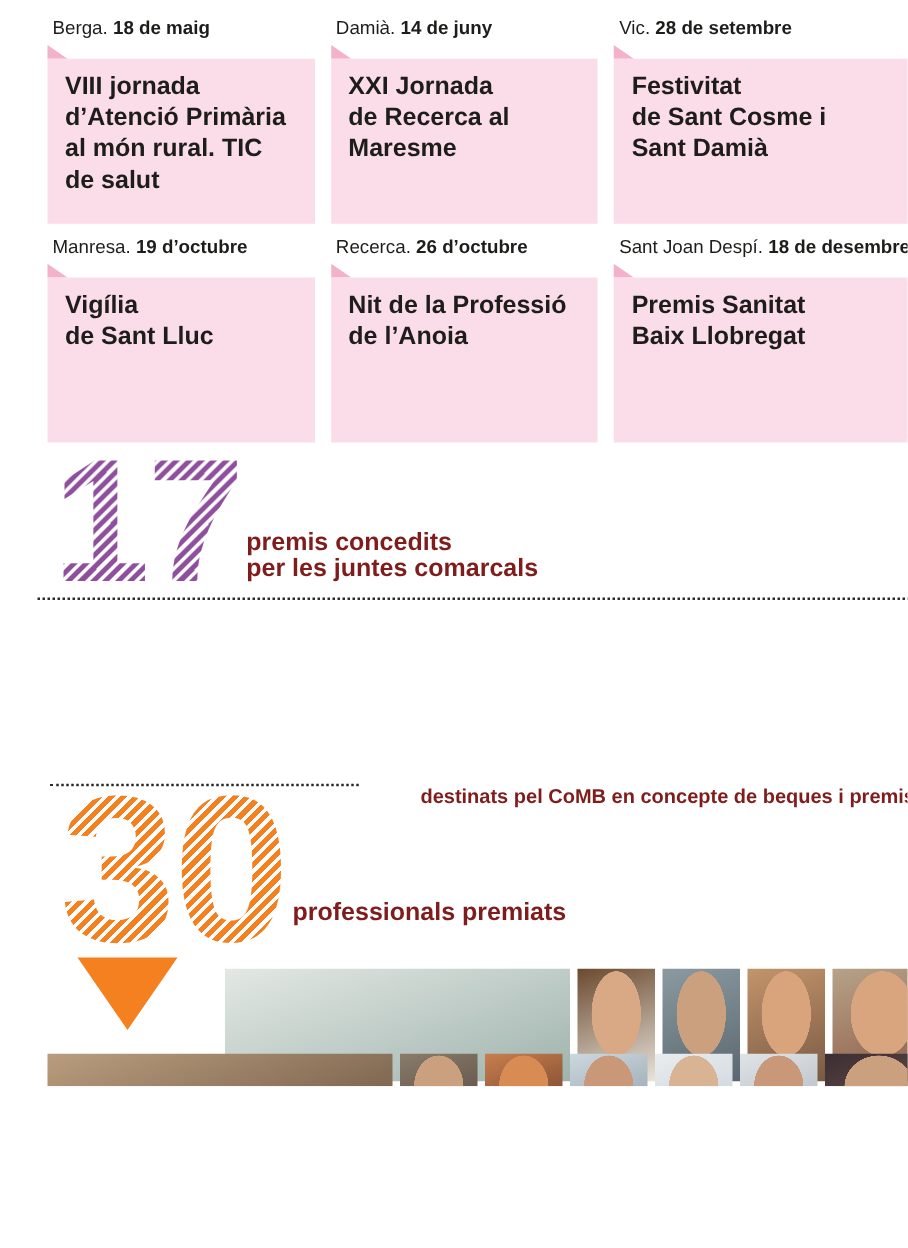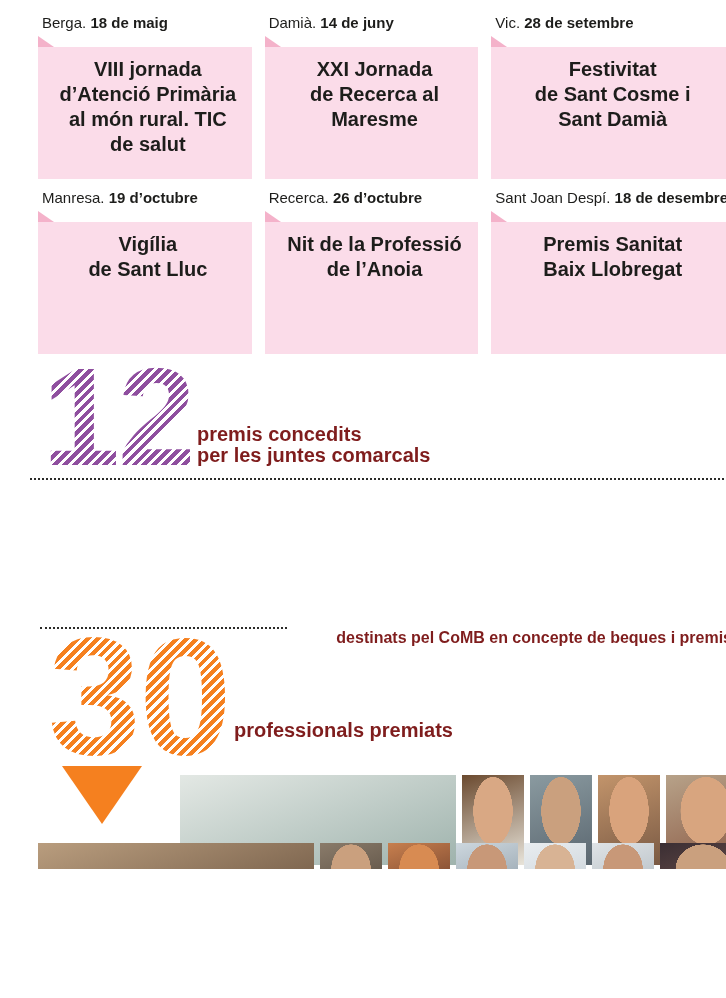--- a/index.html
+++ b/index.html
@@ -34,21 +34,20 @@
     height:122px;
     background:#fbdce9;
     padding:10px 8px 0 14px;
     box-sizing:content-box;
   }
   .card-box h3{
     margin:0;
     font-size:20px;line-height:1.25;font-weight:bold;
     white-space:pre-line;
     color:#1d1d1b;
-    text-align:center;
   }
   
   .big-num{
     position:absolute;
     font-family:"Liberation Sans", sans-serif;
     font-weight:bold;
     line-height:0.73;
     letter-spacing:-2px;
     color:transparent;
     -webkit-background-clip:text;
@@ -164,21 +163,21 @@
       </div>
       <div class="notch"></div>
       <div class="card-box">
         <h3>Premis Sanitat
 Baix Llobregat</h3>
       </div>
     </article>
 
   </section>
 
-  <div class="big-num hatch-purple" style="left:22px;top:366px;font-size:140px;">12</div>
+  <div class="big-num hatch-purple" style="left:22px;top:366px;font-size:140px;">17</div>
   <div class="stat-label" style="left:177px;top:424px;font-size:20px;line-height:1.05;">premis concedits
 per les juntes comarcals</div>
 
   <div class="divider" style="top:478px;left:10px;right:10px;"></div>
 
 
   <div class="divider" style="top:627px;left:20px;width:247px;"></div>
   <div class="stat-label" style="top:629px;right:14px;font-size:16px;text-align:right;">destinats pel CoMB en concepte de beques i premis</div>
 
   <div class="big-num hatch-orange" style="left:28px;top:636px;font-size:167px;">30</div>

